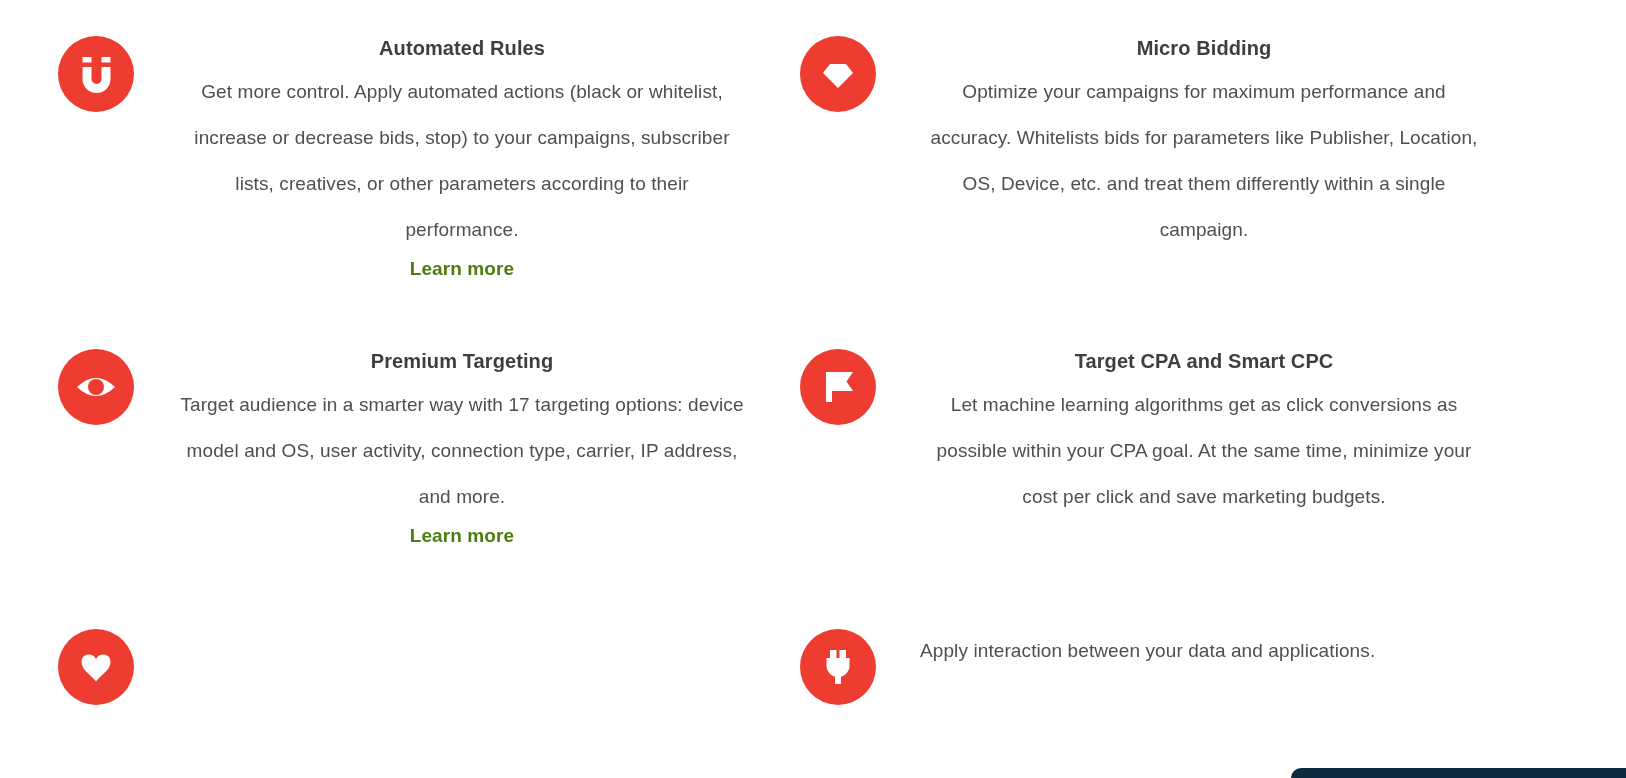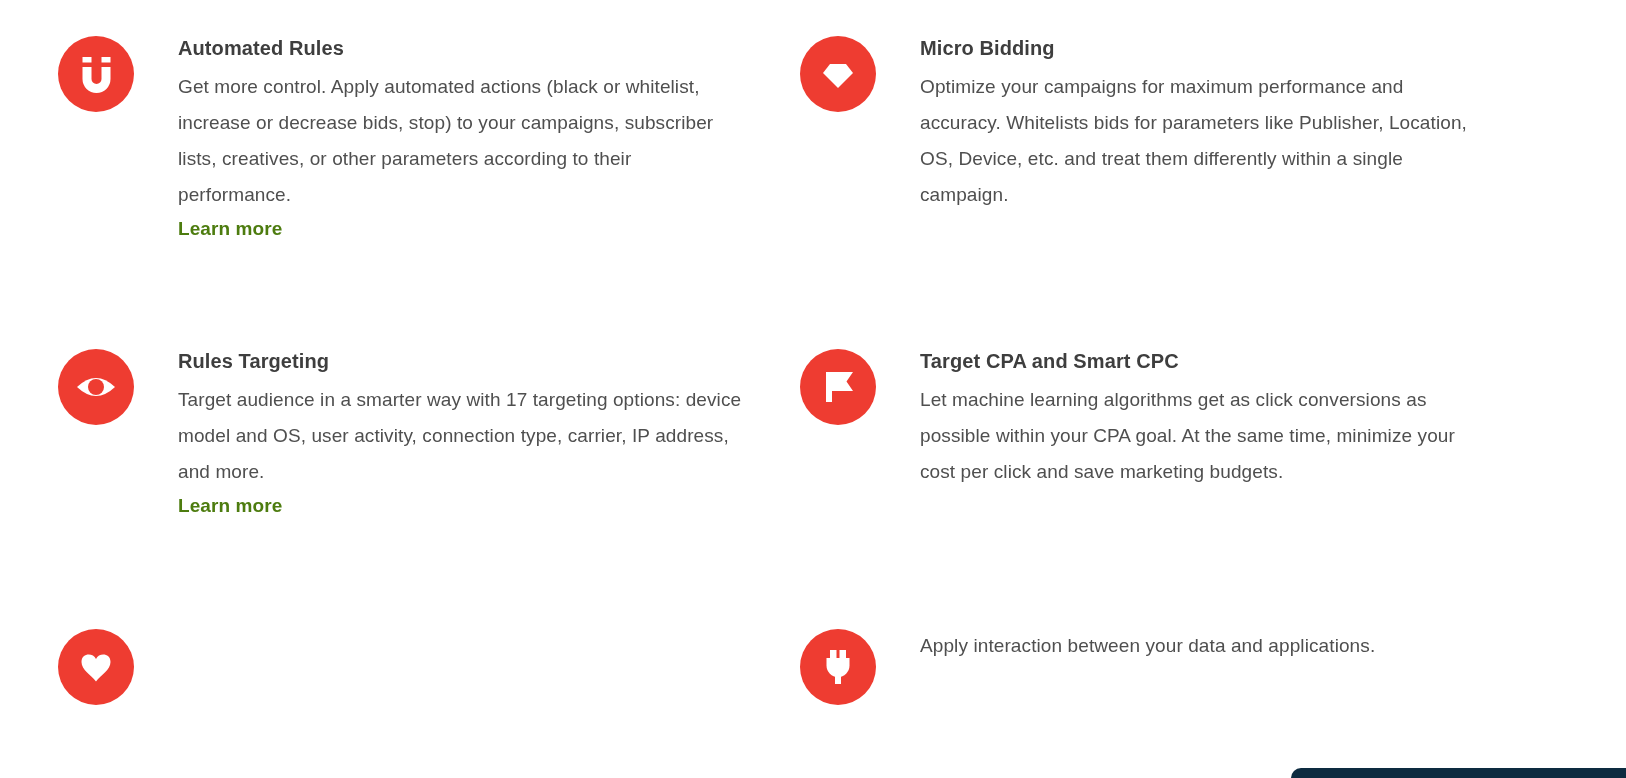--- a/index.html
+++ b/index.html
@@ -32,32 +32,33 @@
     width: 76px;
     height: 76px;
     flex: 0 0 76px;
     border-radius: 50%;
     background: #ee3c31;
   }
   .icon-circle svg { display: block; }
   .card-text {
     max-width: 568px;
     margin-top: -1px;
+    text-align: center;
   }
   .card-title {
     font-size: 20px;
     line-height: 26px;
     font-weight: bold;
     color: #3e3e3e;
     margin: 0 0 8px 0;
     letter-spacing: 0.1px;
   }
   .card-desc {
     font-size: 19px;
-    line-height: 36px;
+    line-height: 46px;
     color: #4f4f4f;
     margin: 0;
     letter-spacing: 0.1px;
   }
   .learn-more {
     display: inline-block;
     font-size: 19px;
     line-height: 32px;
     font-weight: bold;
     color: #4d7c0f;
@@ -107,21 +108,21 @@
   </div>
 
   <div class="card">
     <div class="icon-circle">
       <svg viewBox="0 0 76 76" width="76" height="76">
         <path d="M19 38 Q38 20 57 38 Q38 56 19 38 Z" fill="#ffffff"></path>
         <circle cx="38" cy="38" r="8" fill="#ee3c31"></circle>
       </svg>
     </div>
     <div class="card-text">
-      <h3 class="card-title">Rules Targeting</h3>
+      <h3 class="card-title">Premium Targeting</h3>
       <p class="card-desc">Target audience in a smarter way with 17 targeting options: device model and OS, user activity, connection type, carrier, IP address, and more.</p>
       <a href="#" class="learn-more">Learn more</a>
     </div>
   </div>
 
   <div class="card">
     <div class="icon-circle">
       <svg viewBox="0 0 76 76" width="76" height="76">
         <rect x="26" y="23" width="6" height="30" fill="#ffffff"></rect>
         <polygon points="32,23 53,23 46.5,32.5 53,42 32,42" fill="#ffffff"></polygon>

